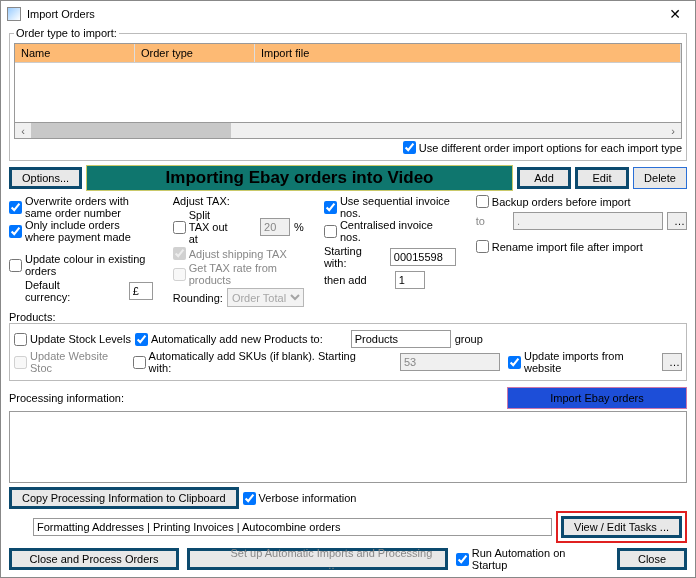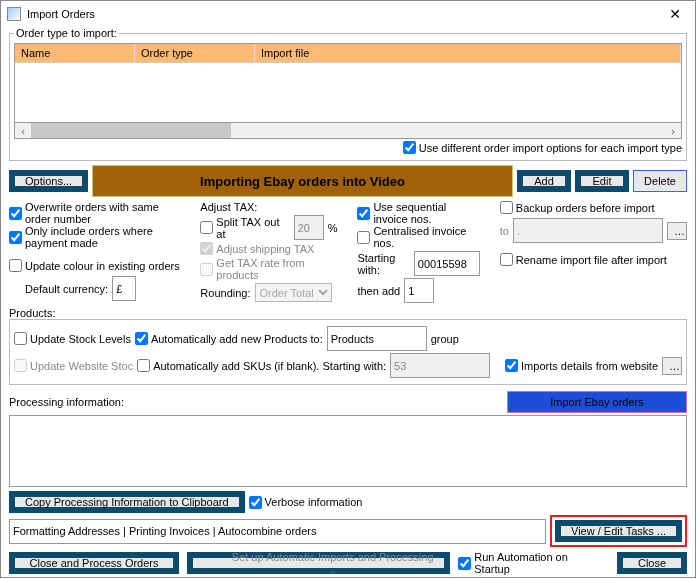--- a/index.html
+++ b/index.html
@@ -15,28 +15,28 @@
 .grid-head { display: flex; background: #fdba74; border-bottom: 1px solid #ccc; }
 .grid-head div { padding: 3px 6px; border-right: 1px solid #ddd; }
 .scroll { display:flex; align-items:center; height:16px; border:1px solid #999; border-top:none; background:#f0f0f0; }
 .scroll .left,.scroll .right{ width:16px; text-align:center; color:#666; }
 .scroll .track{ flex:1; position:relative; height:100%; }
 .scroll .thumb{ position:absolute; left:0; top:0; height:100%; width:200px; background:#c8c8c8; }
 .row { display: flex; align-items: center; margin: 2px 0; gap:4px; }
 .row.right { justify-content: flex-end; }
 label.cb { display: inline-flex; align-items: center; gap: 3px; }
 input[type=checkbox]{ width:13px; height:13px; margin:0; }
-input[type=text]{ border:1px solid #999; height:25px; padding:1px 3px; background:#fff; }
+input[type=text]{ border:1px solid #999; height:18px; padding:1px 3px; background:#fff;margin-left:24px; }
 input[type=text].dis { background:#f0f0f0; color:#888; }
 select{ border:1px solid #999; height:19px; background:#eee; }
-.btn { border:6px solid #0c4a6e; background:#e8e8e8; height:22px; padding:0 10px; cursor:default; display:inline-flex; align-items:center; justify-content:center; }
+.btn { border:3px solid #0c4a6e; background:#e8e8e8; height:22px; padding:0 10px; cursor:default; display:inline-flex; align-items:center; justify-content:center; }
 .btn.blue { border:1px solid #2a6fd6; color:#000; }
 .btn.wide { min-width:54px; }
 .btn.dis { color:#888;padding-left:38px; }
-.status { flex:1; background:#a16207; border:1px solid #c9c96a; height:32px; display:flex; align-items:center; justify-content:center; font-weight:bold; font-size:13px; }
+.status { flex:1; background:#0f766e; border:1px solid #c9c96a; height:26px; display:flex; align-items:center; justify-content:center; font-weight:bold; font-size:17px; }
 .cols { display:flex; gap:20px; }
 .box-border { border:1px solid #bbb; padding:4px; }
 .ta { width:100%; height:72px; border:1px solid #999; resize:none; }
 .pink { background:#1d4ed8; border:1px solid #c7a; min-width:180px; height:22px; display:inline-flex; align-items:center; justify-content:center; }
 .redframe { border:2px solid #e02020; padding:3px; display:inline-flex; }
 .footer { display:flex; align-items:center; gap:8px; margin-top:4px; }
 .small-sq { width:20px; height:18px; border:1px solid #999; background:#eee; text-align:center; }
 </style>
 </head>
 <body>
@@ -185,21 +185,21 @@
           <span>Update Website Stoc</span>
         </label>
       <label class="cb">
           <input type="checkbox" style="">
           <span>Automatically add SKUs (if blank). Starting with:</span>
         </label>
       <input type="text" class="dis" style="width: 100px;" value="53">
       <div style="flex:1"></div>
       <label class="cb">
           <input type="checkbox" checked="" style="">
-          <span>Imports details from website</span>
+          <span>Update imports from website</span>
         </label>
       <button class="small-sq">…</button>
     </div>
   </div>
 
   <div class="row" style="margin-top:6px">
     <span>Processing information:</span>
     <div style="flex:1"></div>
     <div class="pink">Import Ebay orders</div>
   </div>

